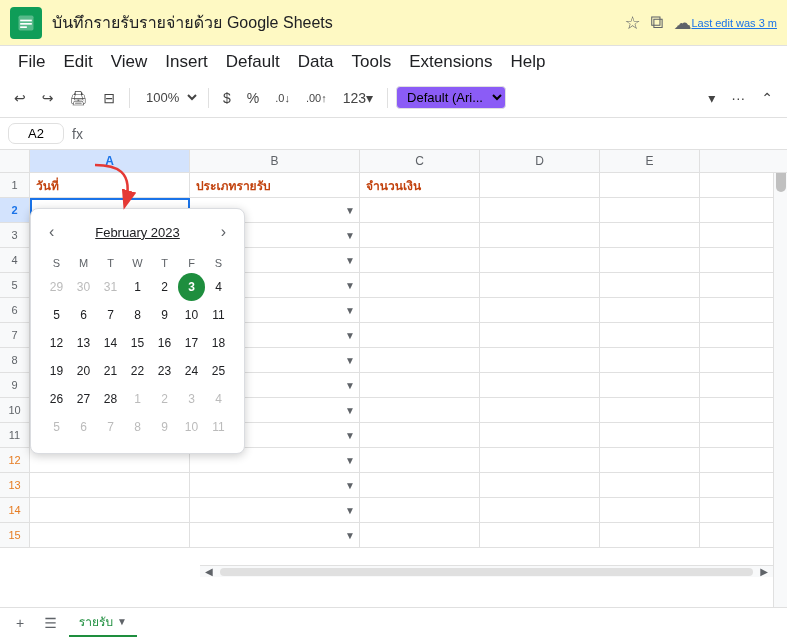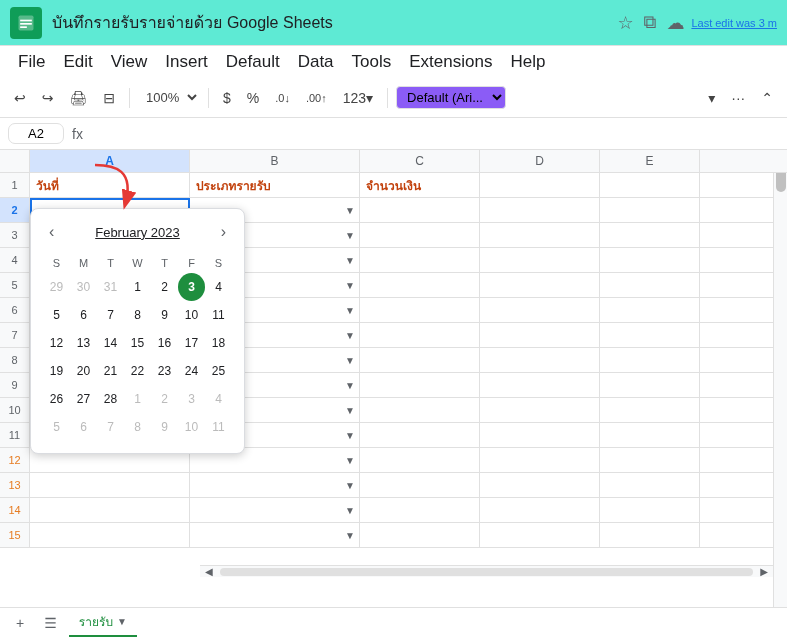--- a/index.html
+++ b/index.html
@@ -3,21 +3,21 @@
   <meta charset="utf-8">
   <style>
     * { box-sizing: border-box; margin: 0; padding: 0; }
     body { font-family: Arial, sans-serif; font-size: 13px; background: #fff; width: 787px; height: 637px; overflow: hidden; }
 
     
     .title-bar {
       display: flex;
       align-items: center;
       padding: 6px 10px;
-      background: #5eead4;
+      background: #fef9c3;
       border-bottom: 1px solid #e0e0e0;
       height: 46px;
     }
     .app-icon {
       width: 32px; height: 32px;
       background: #0f9d58;
       border-radius: 4px;
       display: flex; align-items: center; justify-content: center;
       margin-right: 10px;
       flex-shrink: 0;
@@ -32,21 +32,21 @@
       display: flex;
       gap: 10px;
       align-items: center;
       color: #5f6368;
       font-size: 18px;
     }
     .last-edit {
       font-size: 11px;
       color: #1a73e8;
       text-decoration: underline;
-      margin-left: 7px;
+      margin-left: 0;
     }
 
     
     .menu-bar {
       display: flex;
       align-items: center;
       padding: 2px 10px;
       background: #fff;
       height: 32px;
       gap: 2px;

